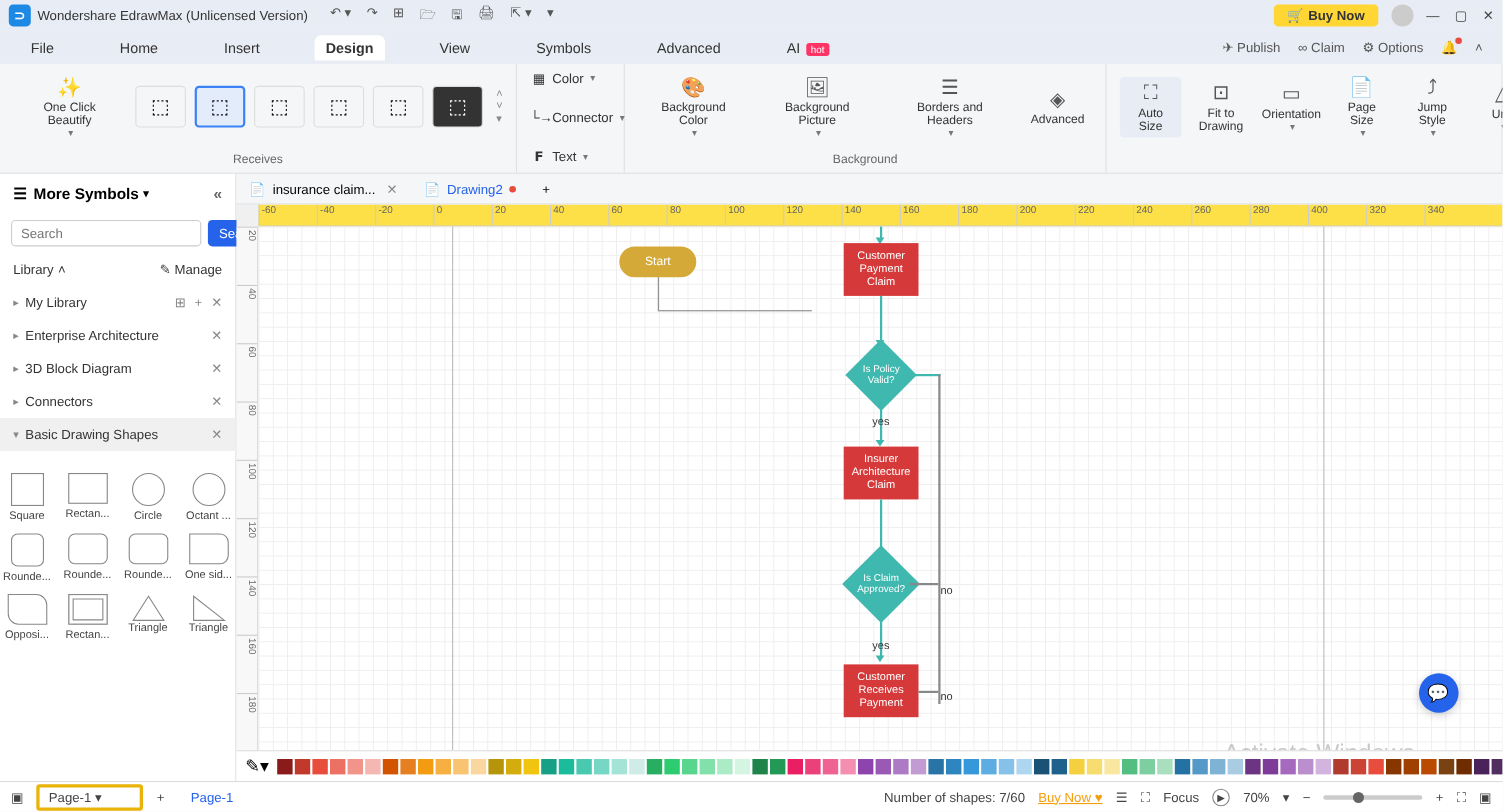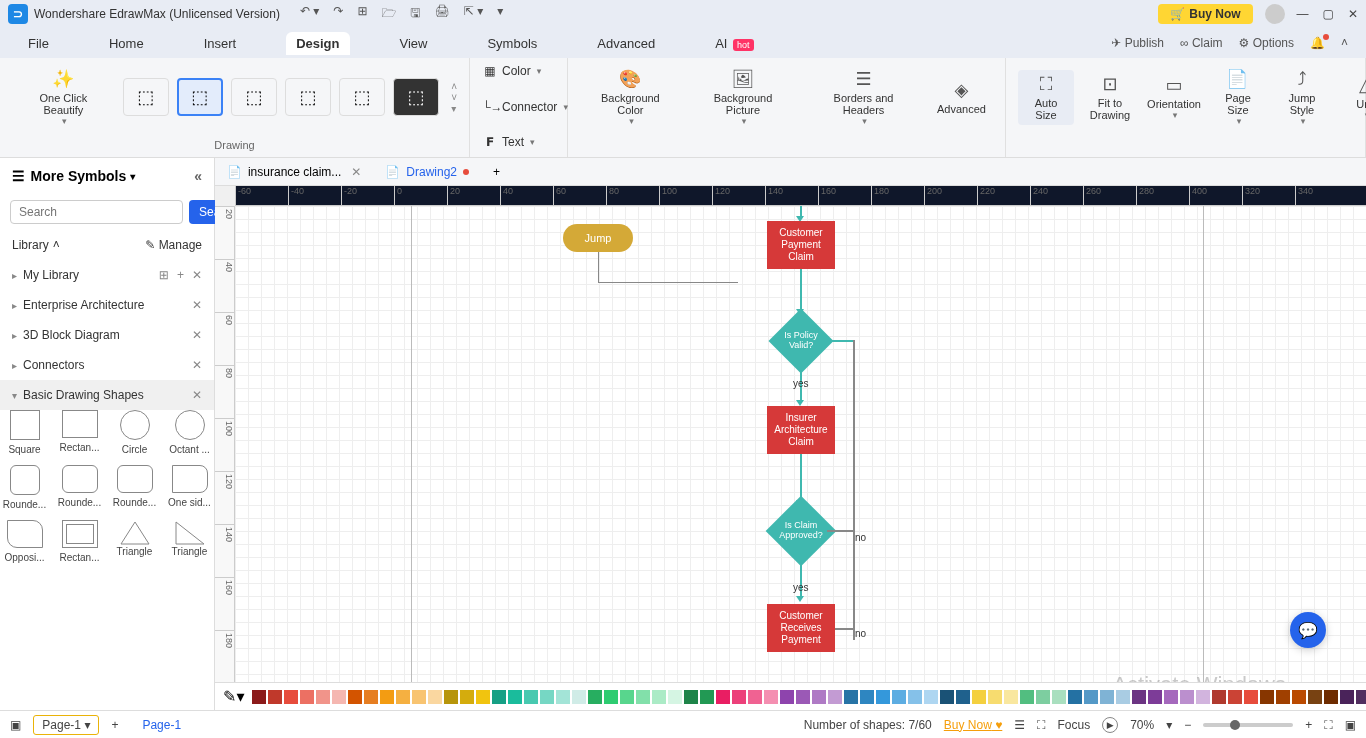--- a/index.html
+++ b/index.html
@@ -46,38 +46,38 @@
 .lp-search { padding: 6px 10px; display: flex; gap: 6px; }
 .lp-search input { flex: 1; border: 1px solid #ccc; border-radius: 4px; padding: 4px 8px; font-size: 12px; }
 .lp-search button { background: #2563eb; color: #fff; border: none; border-radius: 4px; padding: 4px 10px; font-size: 12px; }
 .lp-lib-head { padding: 8px 12px; display: flex; align-items: center; font-size: 12px; color: #333; }
 .lp-lib-head span:last-child { margin-left: auto; }
 .lp-section { padding: 8px 12px; display: flex; align-items: center; font-size: 12px; color: #333; cursor: pointer; }
 .lp-section .chev { margin-right: 6px; color: #888; font-size: 10px; }
 .lp-section .close { margin-left: auto; color: #888; }
 .lp-section .icons { margin-left: auto; display: flex; gap: 8px; color: #888; }
 .lp-section.expanded { background: #f0f0f0; }
-.shape-grid { display: grid; grid-template-columns: repeat(4, 1fr); gap: 10px 6px; overflow-y: auto; }
+.shape-grid { display: grid; grid-template-columns: repeat(4, 1fr); gap: 10px 6px; overflow-y: auto; margin-top: 20px; }
 .shape-cell { display: flex; flex-direction: column; align-items: center; font-size: 10px; color: #444; }
 .shape-box { width: 36px; height: 28px; border: 1px solid #888; margin-bottom: 4px; }
 .shape-box.circle { border-radius: 50%; width: 30px; height: 30px; }
 .shape-box.rounded { border-radius: 6px; }
 .tri-wrap { width: 32px; height: 26px; position: relative; }
 .tri-wrap svg { width: 100%; height: 100%; }
 
 
 .tabbar { position: absolute; left: 215px; right: 0; top: 158px; height: 28px; background: #f5f6f8; display: flex; align-items: center; border-bottom: 1px solid #ddd; font-size: 12px; }
 .doc-tab { padding: 4px 12px; display: flex; align-items: center; gap: 6px; cursor: pointer; }
 .doc-tab.active { color: #2563eb; }
 .doc-tab .dot { width: 6px; height: 6px; border-radius: 50%; background: #e74c3c; }
 .doc-tab .x { color: #888; margin-left: 4px; }
 
 
 .canvas-area { position: absolute; left: 215px; right: 0; top: 186px; bottom: 56px; background: #f0f0f0; overflow: hidden; }
-.ruler-h { position: absolute; top: 0; left: 20px; right: 0; height: 20px; background: #0f172a; border-bottom: 1px solid #ccc; display: flex; font-size: 9px; color: #666; }
+.ruler-h { position: absolute; top: 0; left: 20px; right: 0; height: 20px; background: #fde047; border-bottom: 1px solid #ccc; display: flex; font-size: 9px; color: #666; }
 .ruler-h div { flex: 0 0 53px; border-left: 1px solid #ccc; padding-left: 2px; }
 .ruler-v { position: absolute; top: 20px; left: 0; bottom: 0; width: 20px; background: #f8f8f8; border-right: 1px solid #ccc; display: flex; flex-direction: column; font-size: 9px; color: #666; }
 .ruler-v div { flex: 0 0 53px; border-top: 1px solid #ccc; writing-mode: vertical-rl; padding-top: 2px; }
 .canvas { position: absolute; left: 20px; top: 20px; right: 0; bottom: 0; background: #fff;
   background-image: linear-gradient(#eee 1px, transparent 1px), linear-gradient(90deg, #eee 1px, transparent 1px);
   background-size: 13px 13px; }
 .page-edge-l { position: absolute; left: 176px; top: 0; bottom: 0; width: 1px; background: #bbb; }
 .page-edge-r { position: absolute; left: 968px; top: 0; bottom: 0; width: 1px; background: #bbb; }
 
 
@@ -88,21 +88,21 @@
 .fc-line { position: absolute; background: #3fb8af; }
 .fc-arrow { position: absolute; width: 0; height: 0; border-left: 4px solid transparent; border-right: 4px solid transparent; border-top: 6px solid #3fb8af; }
 .fc-lbl { position: absolute; font-size: 10px; color: #333; }
 
 
 .colorbar { position: absolute; left: 215px; right: 0; bottom: 28px; height: 28px; background: #fff; display: flex; align-items: center; padding: 0 8px; gap: 2px; border-top: 1px solid #ddd; overflow: hidden; }
 .cb-sw { width: 14px; height: 14px; flex-shrink: 0; }
 
 
 .statusbar { position: absolute; left: 0; right: 0; bottom: 0; height: 28px; background: #fff; border-top: 1px solid #ddd; display: flex; align-items: center; padding: 0 10px; font-size: 12px; color: #444; gap: 12px; }
-.page-dd { border: 1px solid #eab308; padding: 2px 8px 2px 8px; border-radius: 3px; }
+.page-dd { border: 3px solid #eab308; padding: 2px 35px 2px 8px; border-radius: 3px; }
 .page-tab { color: #2563eb; margin-left: 12px; }
 .sb-right { margin-left: auto; display: flex; align-items: center; gap: 12px; }
 .sb-link { color: #f59e0b; text-decoration: underline; }
 .zoom-slider { width: 90px; height: 4px; background: #ccc; border-radius: 2px; position: relative; }
 .zoom-thumb { position: absolute; left: 30%; top: -3px; width: 10px; height: 10px; border-radius: 50%; background: #666; }
 
 .watermark { position: absolute; right: 80px; bottom: 40px; font-size: 22px; color: rgba(120,120,120,0.4); pointer-events: none; }
 .watermark2 { position: absolute; right: 80px; bottom: 20px; font-size: 11px; color: rgba(120,120,120,0.35); }
 
 .chat-bubble { position: absolute; right: 40px; bottom: 90px; width: 36px; height: 36px; border-radius: 50%; background: #2563eb; color: #fff; display: flex; align-items: center; justify-content: center; box-shadow: 0 2px 8px rgba(0,0,0,0.2); }
@@ -171,21 +171,21 @@
       <div class="theme-swatch">⬚</div>
       <div class="theme-swatch">⬚</div>
       <div class="theme-swatch">⬚</div>
       <div class="theme-swatch dark">⬚</div>
       <div style="display:flex;flex-direction:column;gap:0;font-size:10px;color:#888;margin-left:4px">
         <span>˄</span>
         <span>˅</span>
         <span>▾</span>
       </div>
     </div>
-    <div class="ribbon-group-label">Drawing</div>
+    <div class="ribbon-group-label">Receives</div>
   </div>
 
   <div class="ribbon-group" style="width:98px;padding-top:4px">
     <div class="mini-row">
         <span class="ico">▦</span>
         <span>Color</span>
         <span class="dd">▾</span>
       </div>
     <div class="mini-row">
         <span class="ico">└→</span>
@@ -214,20 +214,21 @@
       <div class="rib-btn">
           <span class="ico">☰</span>
           <span>Borders and Headers</span>
           <span class="dd">▾</span>
         </div>
       <div class="rib-btn">
           <span class="ico">◈</span>
           <span>Advanced</span>
         </div>
     </div>
+    <div class="ribbon-group-label">Background</div>
   </div>
 
   <div class="ribbon-group" style="width:360px">
     <div class="ribbon-row">
       <div class="rib-btn selected">
           <span class="ico">⛶</span>
           <span>Auto Size</span>
         </div>
       <div class="rib-btn">
           <span class="ico">⊡</span>
@@ -405,21 +406,21 @@
       <div>120</div>
       <div>140</div>
       <div>160</div>
       <div>180</div>
     </div>
   <div class="canvas">
     <div class="page-edge-l"></div>
     <div class="page-edge-r"></div>
 
     <div class="fc-start" style="left:328px;top:18px;width:70px;height:28px">
-        <span>Jump</span>
+        <span>Start</span>
       </div>
 
     <div style="position:absolute;left:363px;top:46px;width:1px;height:30px;background:#888"></div>
     <div style="position:absolute;left:363px;top:76px;width:140px;height:1px;background:#888"></div>
 
     <div class="fc-line" style="left:565px;top:0;width:2px;height:12px"></div>
     <div class="fc-arrow" style="left:561px;top:10px"></div>
     <div class="fc-rect" style="left:532px;top:15px;width:68px;height:48px">
         <span>Customer Payment Claim</span>
       </div>

